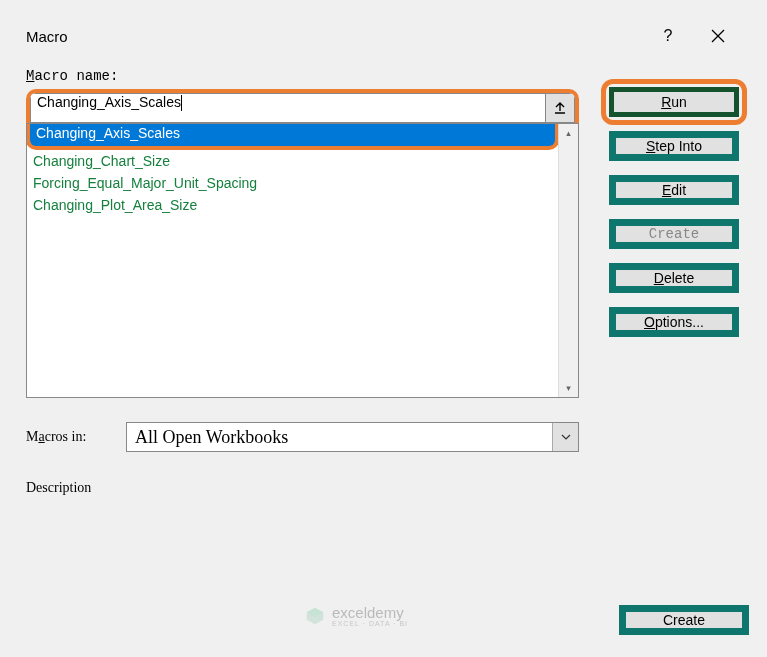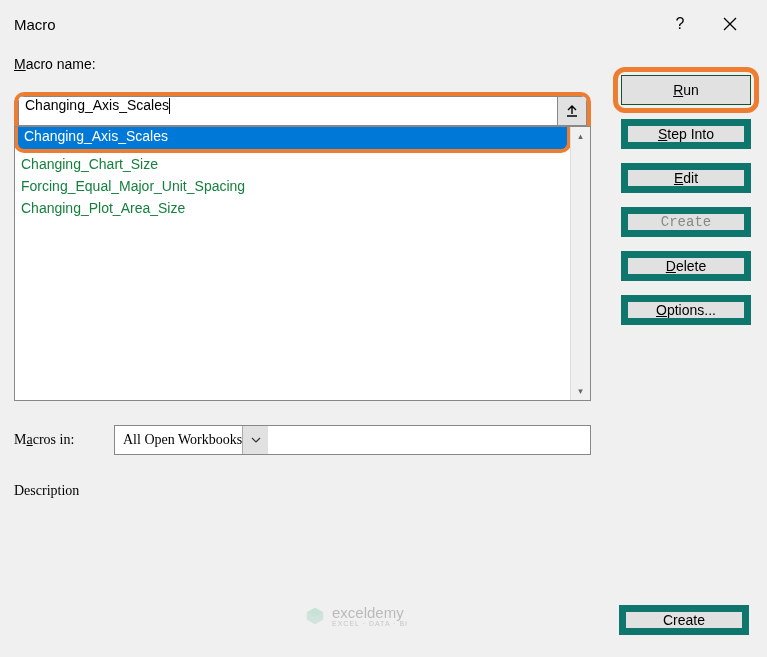--- a/index.html
+++ b/index.html
@@ -9,21 +9,21 @@
       background: #f0f0f0;
       width: 767px;
       height: 657px;
       position: relative;
       overflow: hidden;
     }
     .dialog {
       background: #f0f0f0;
       width: 767px;
       height: 657px;
-      padding: 0;
+      padding: 12px;
     }
     .titlebar {
       height: 48px;
       display: flex;
       align-items: center;
       padding: 0 12px 0 14px;
     }
     .title {
       flex: 1;
       font-size: 15px;
@@ -52,21 +52,22 @@
     .right {
       width: 130px;
       display: flex;
       flex-direction: column;
       gap: 14px;
       padding-top: 19px;
     }
     .label {
       font-size: 14px;
       color: #000;
-      margin-bottom: 20px;
+      margin-bottom: 5px;
+      font-family: Liberation Mono, monospace;
     }
     .nameRow {
       display: flex;
       gap: 0;
       border: 4px solid #ed7d31;
       border-bottom: none;
       border-radius: 10px 10px 0 0;
       overflow: hidden;
     }
     .nameInput {
@@ -152,22 +153,23 @@
       color: #000;
       min-width: 78px;
     }
     .dropdown {
       flex: 1;
       height: 30px;
       border: 1px solid #888;
       background: #fff;
       display: flex;
       align-items: center;
+      justify-content: space-between;
       padding: 0 0 0 8px;
-      font-size: 14px;
+      font-size: 18px;
       max-width: 480px;
     }
     .ddArrow {
       width: 26px;
       height: 28px;
       border-left: 1px solid #aaa;
       background: #e1e1e1;
       display: flex;
       align-items: center;
       justify-content: center;
@@ -181,21 +183,21 @@
       background: #e1e1e1;
       font-size: 14px;
       color: #000;
       display: flex;
       align-items: center;
       justify-content: center;
       cursor: default;
     }
     .btn.disabled { color: #888; font-family: Liberation Mono, monospace; }
     .btn.run {
-      border: 1px solid #14532d;
+      border: 5px solid #14532d;
       position: relative;
     }
     .runHighlight {
       position: absolute;
       top: -8px; left: -8px; right: -8px; bottom: -8px;
       border: 5px solid #ed7d31;
       border-radius: 12px;
       pointer-events: none;
     }
     .u { text-decoration: underline; }

